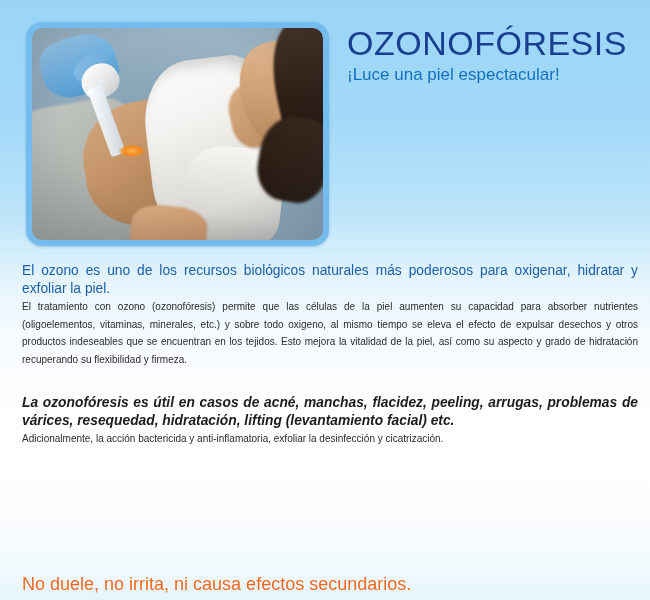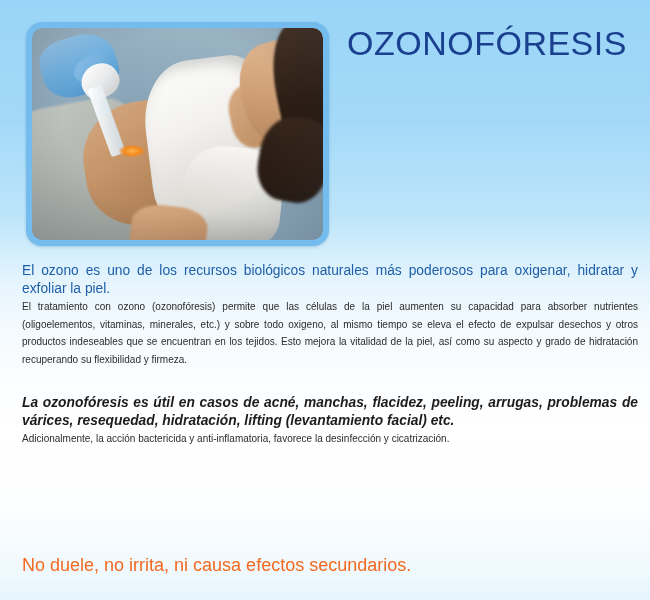--- a/index.html
+++ b/index.html
@@ -236,21 +236,21 @@
   .bold-dark {
     color: #1c1c1c;
     font-weight: bold;
     font-size: 13.8px;
     line-height: 18px;
   }
   .gap-block { margin-top: 26px; font-style: italic; }
   #closing {
     position: absolute;
     left: 22px;
-    top: 553px;
+    top: 572px;
     font-size: 18px;
     line-height: 24px;
     color: #f26a21;
     white-space: nowrap;
   }
 </style>
 </head>
 <body>
 
 <div id="page">
@@ -274,32 +274,33 @@
         <div class="ph-layer" id="ph-glove-finger"></div>
         <div class="ph-layer" id="ph-probe-head"></div>
         <div class="ph-layer" id="ph-probe-stem"></div>
         <div class="ph-layer" id="ph-spark"></div>
         <div class="ph-layer" id="ph-vignette"></div>
       </div>
     </div>
 
     <div id="hero-text">
       <h1 id="hero-title">OZONOFÓRESIS</h1>
+      <div id="hero-subtitle">¡Luce una piel espectacular!</div>
     </div>
 
   </div>
 
   <div id="content">
 
     <p class="para intro-blue">El ozono es uno de los recursos biológicos naturales más poderosos para oxigenar, hidratar y exfoliar la piel.</p>
 
     <p class="para body-dark">El tratamiento con ozono (ozonofóresis) permite que las células de la piel aumenten su capacidad para absorber nutrientes (oligoelementos, vitaminas, minerales, etc.) y sobre todo oxigeno, al mismo tiempo se eleva el efecto de expulsar desechos y otros productos indeseables que se encuentran en los tejidos. Esto mejora la vitalidad de la piel, así como su aspecto y grado de hidratación recuperando su flexibilidad y firmeza.</p>
 
     <p class="para bold-dark gap-block">La ozonofóresis es útil en casos de acné, manchas, flacidez, peeling, arrugas, problemas de várices, resequedad, hidratación, lifting (levantamiento facial) etc.</p>
 
-    <p class="para body-dark">Adicionalmente, la acción bactericida   y anti-inflamatoria, favorece la desinfección y cicatrización.</p>
+    <p class="para body-dark">Adicionalmente, la acción bactericida   y anti-inflamatoria, exfoliar la desinfección y cicatrización.</p>
 
 
   </div>
 
   <div id="closing">No duele, no irrita, ni causa efectos secundarios.</div>
 
 </div>
 
 </body></html>

